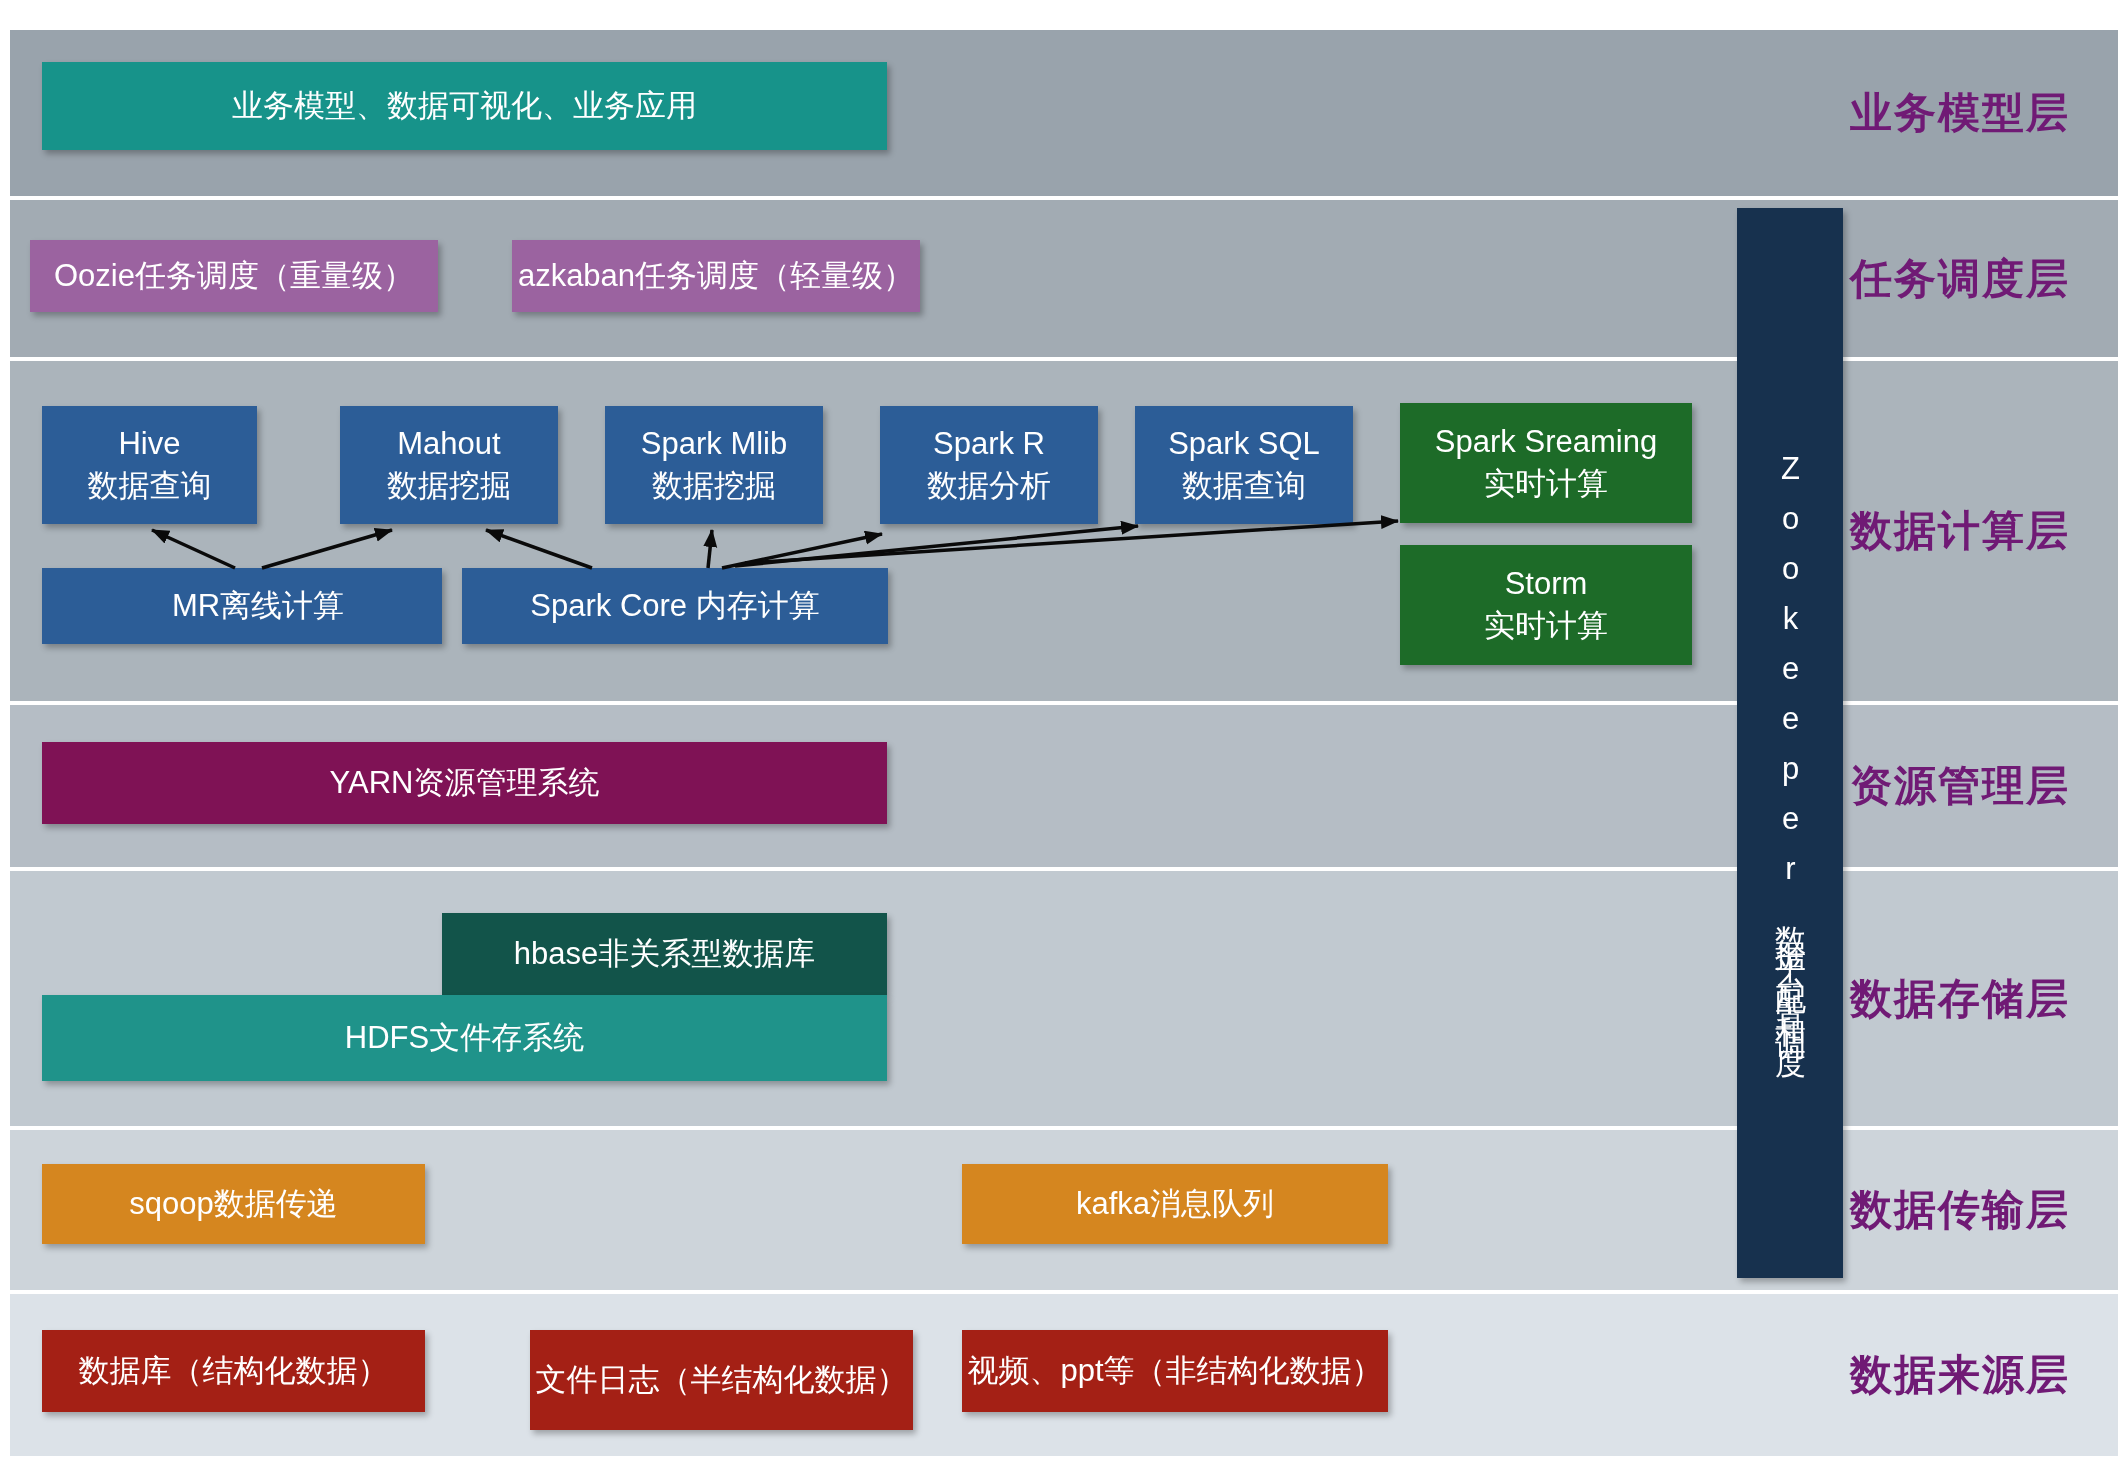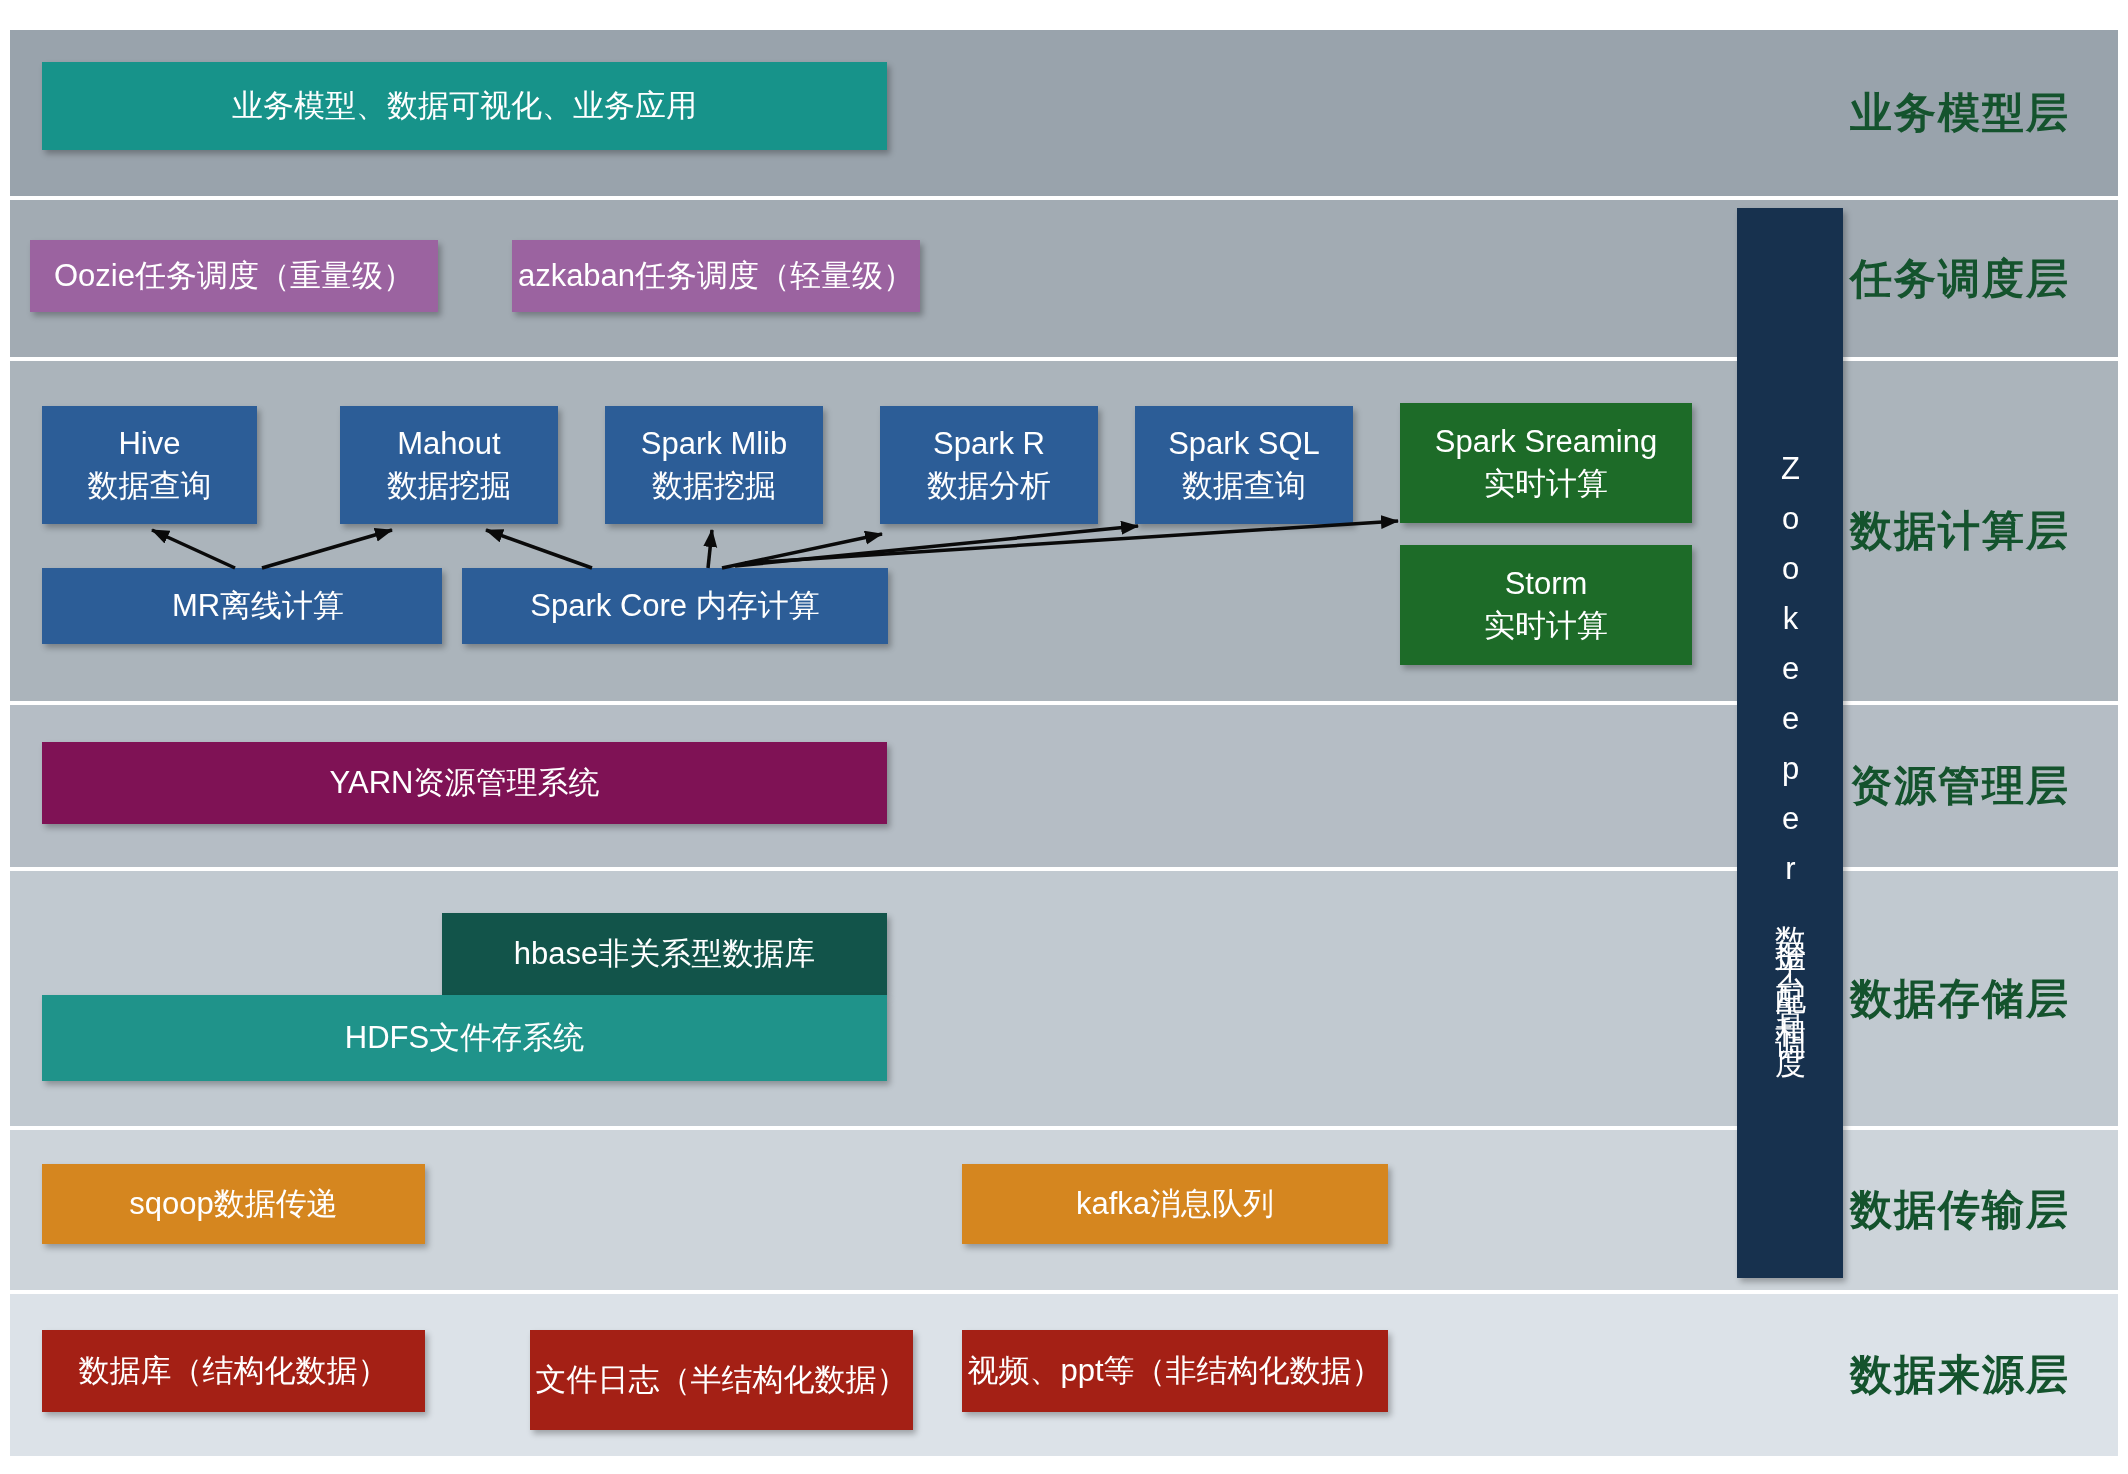--- a/index.html
+++ b/index.html
@@ -17,21 +17,21 @@
     width: 2108px;
     display: flex;
     align-items: center;
     justify-content: flex-end;
     padding-right: 0;
     box-sizing: border-box;
   }
   .band-label {
     font-size: 42px;
     font-weight: 600;
-    color: #14532d;
+    color: #701a75;
     letter-spacing: 2px;
     margin-right: 48px;
     white-space: nowrap;
   }
   .band1 { top: 30px;   height: 166px; background: #99a3ac; }
   .band2 { top: 200px;  height: 157px; background: #a2abb3; }
   .band3 { top: 361px;  height: 340px; background: #abb4bb; }
   .band4 { top: 705px;  height: 162px; background: #b5bdc5; }
   .band5 { top: 871px;  height: 255px; background: #c1c9d0; }
   .band6 { top: 1130px; height: 160px; background: #cdd4da; }

